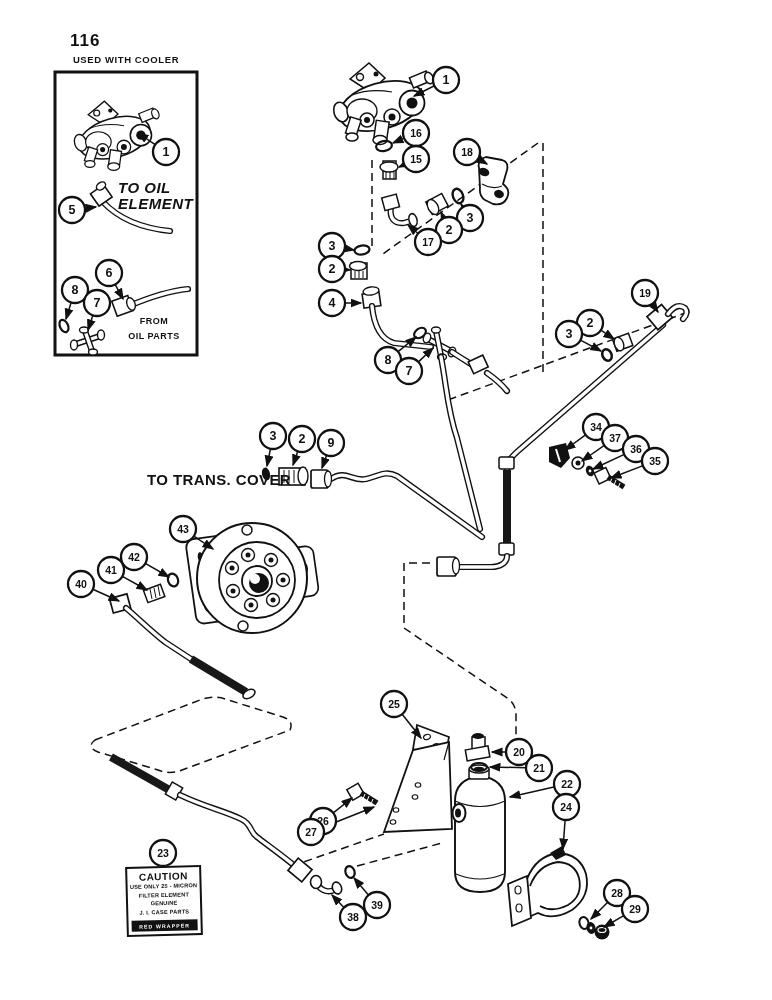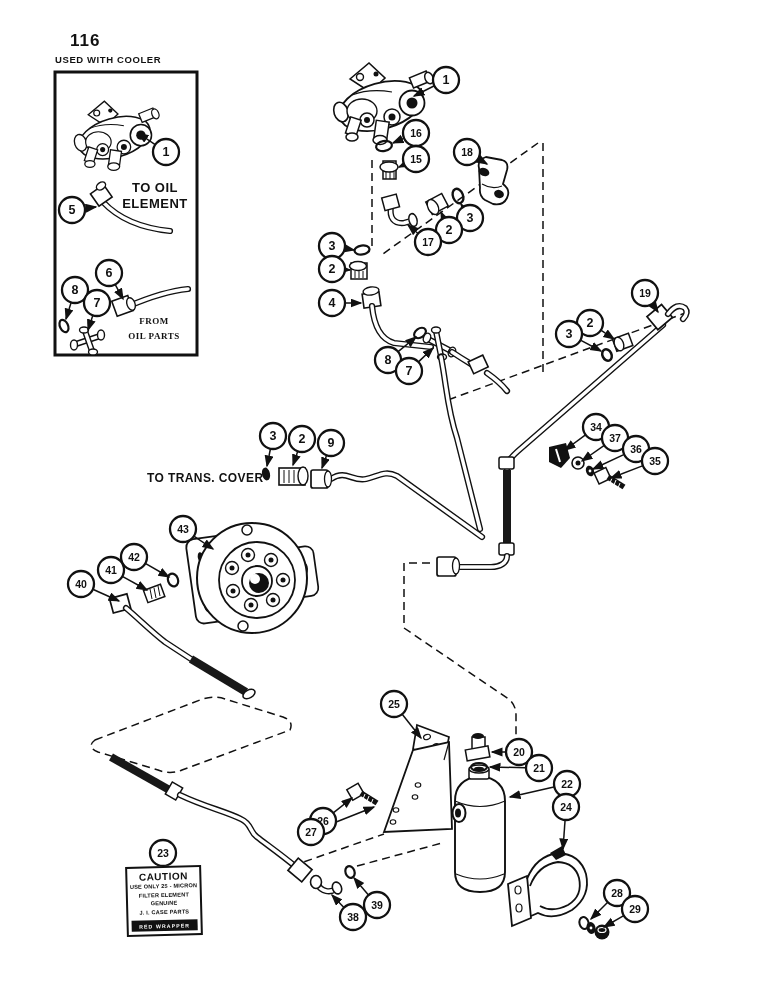--- a/index.html
+++ b/index.html
@@ -1,24 +1,24 @@
 <!DOCTYPE html>
 <html><head>
 <meta charset="utf-8">
 <style>
   html,body{margin:0;padding:0;background:#e8e8e8;}
   .sheet{position:relative;width:772px;height:1000px;background:#ffffff;overflow:hidden;
          font-family:"Liberation Sans",sans-serif;color:#111;}
   .sheet svg{position:absolute;left:0;top:0;}
   .lbl{position:absolute;font-weight:bold;color:#111;white-space:pre;}
   .page-num{left:58px;top:31px;font-size:17px;letter-spacing:1px;margin-left:12px;}
-  .inset-title{left:55px;top:54px;width:142px;text-align:left;font-size:9.5px;letter-spacing:.6px;}
-  .to-oil{left:118px;top:180px;width:74px;text-align:center;font-size:13px;line-height:16px;letter-spacing:.5px;}
-  .from-oil{left:112px;top:314px;width:84px;text-align:center;font-size:9px;line-height:15px;letter-spacing:.5px;font-family:Liberation Serif, serif;}
-  .trans-cover{left:147px;top:471px;font-size:12px;letter-spacing:.4px;}
+  .inset-title{left:55px;top:54px;width:142px;text-align:center;font-size:9.5px;letter-spacing:.6px;}
+  .to-oil{left:118px;top:180px;width:74px;font-size:15px;line-height:16px;letter-spacing:.5px;font-style:italic;}
+  .from-oil{left:112px;top:314px;width:84px;text-align:center;font-size:9px;line-height:15px;letter-spacing:.5px;}
+  .trans-cover{left:147px;top:471px;font-size:15px;letter-spacing:.4px;}
   .caution{position:absolute;left:126px;top:866px;width:76px;height:70px;border:2px solid #111;
            background:#fff;text-align:center;transform:rotate(-1.5deg);box-sizing:border-box;}
   .caution .c-title{font-weight:bold;font-size:10px;letter-spacing:.5px;margin-top:3px;}
   .caution .c-line{font-weight:bold;font-size:5.6px;line-height:8.5px;letter-spacing:.2px;}
   .caution .c-footer{position:absolute;left:3px;right:3px;bottom:3px;background:#111;color:#fff;
            font-size:5.2px;letter-spacing:1.1px;padding:3px 0 2px 0;font-weight:bold;}
   
   .ink{stroke:#111;fill:none;}
   .part{fill:#fff;stroke:#111;}
   .dark{fill:#111;stroke:none;}

